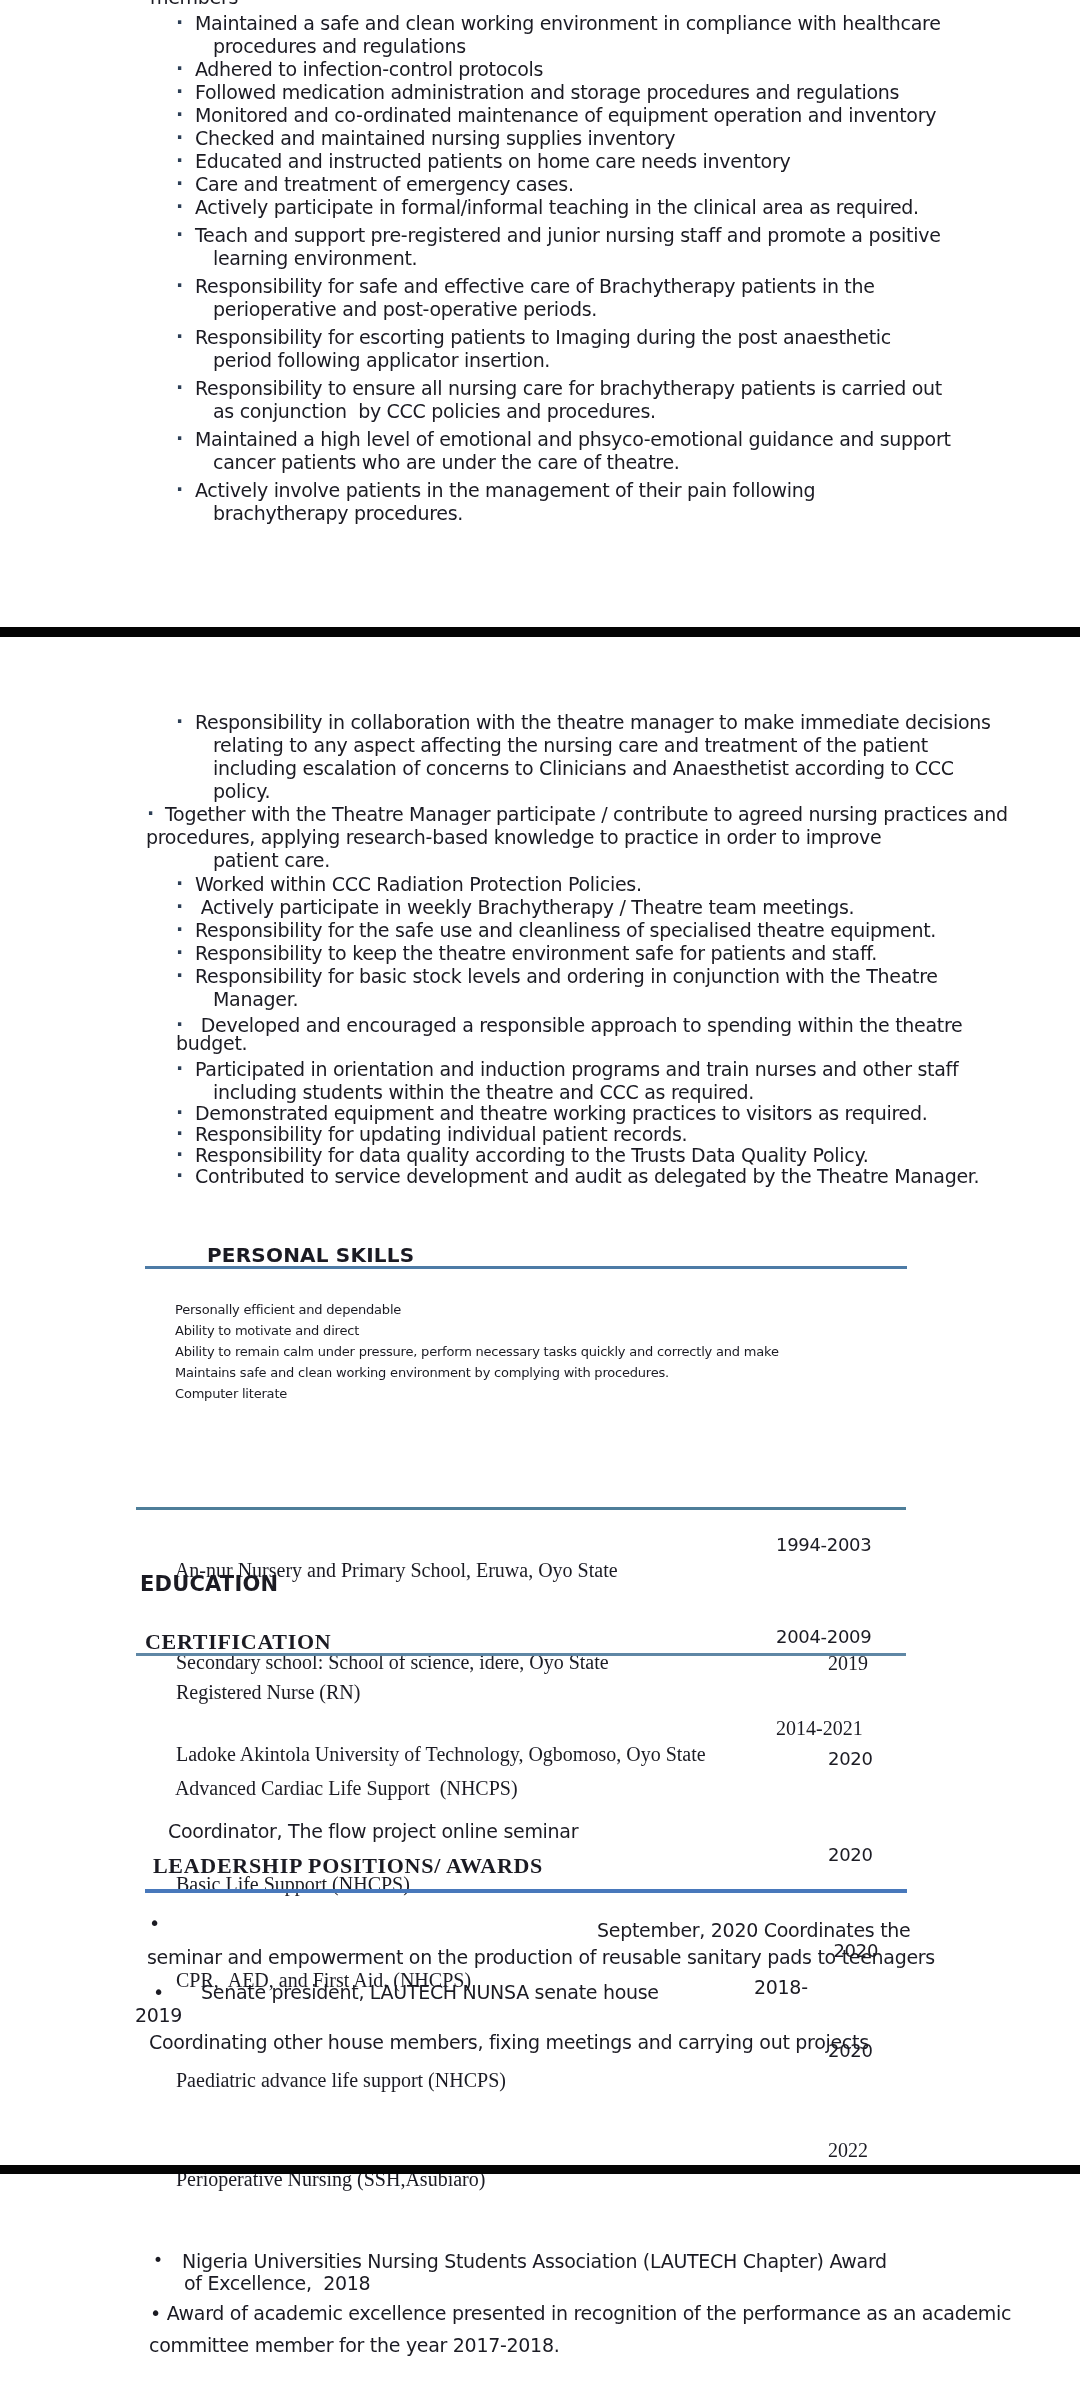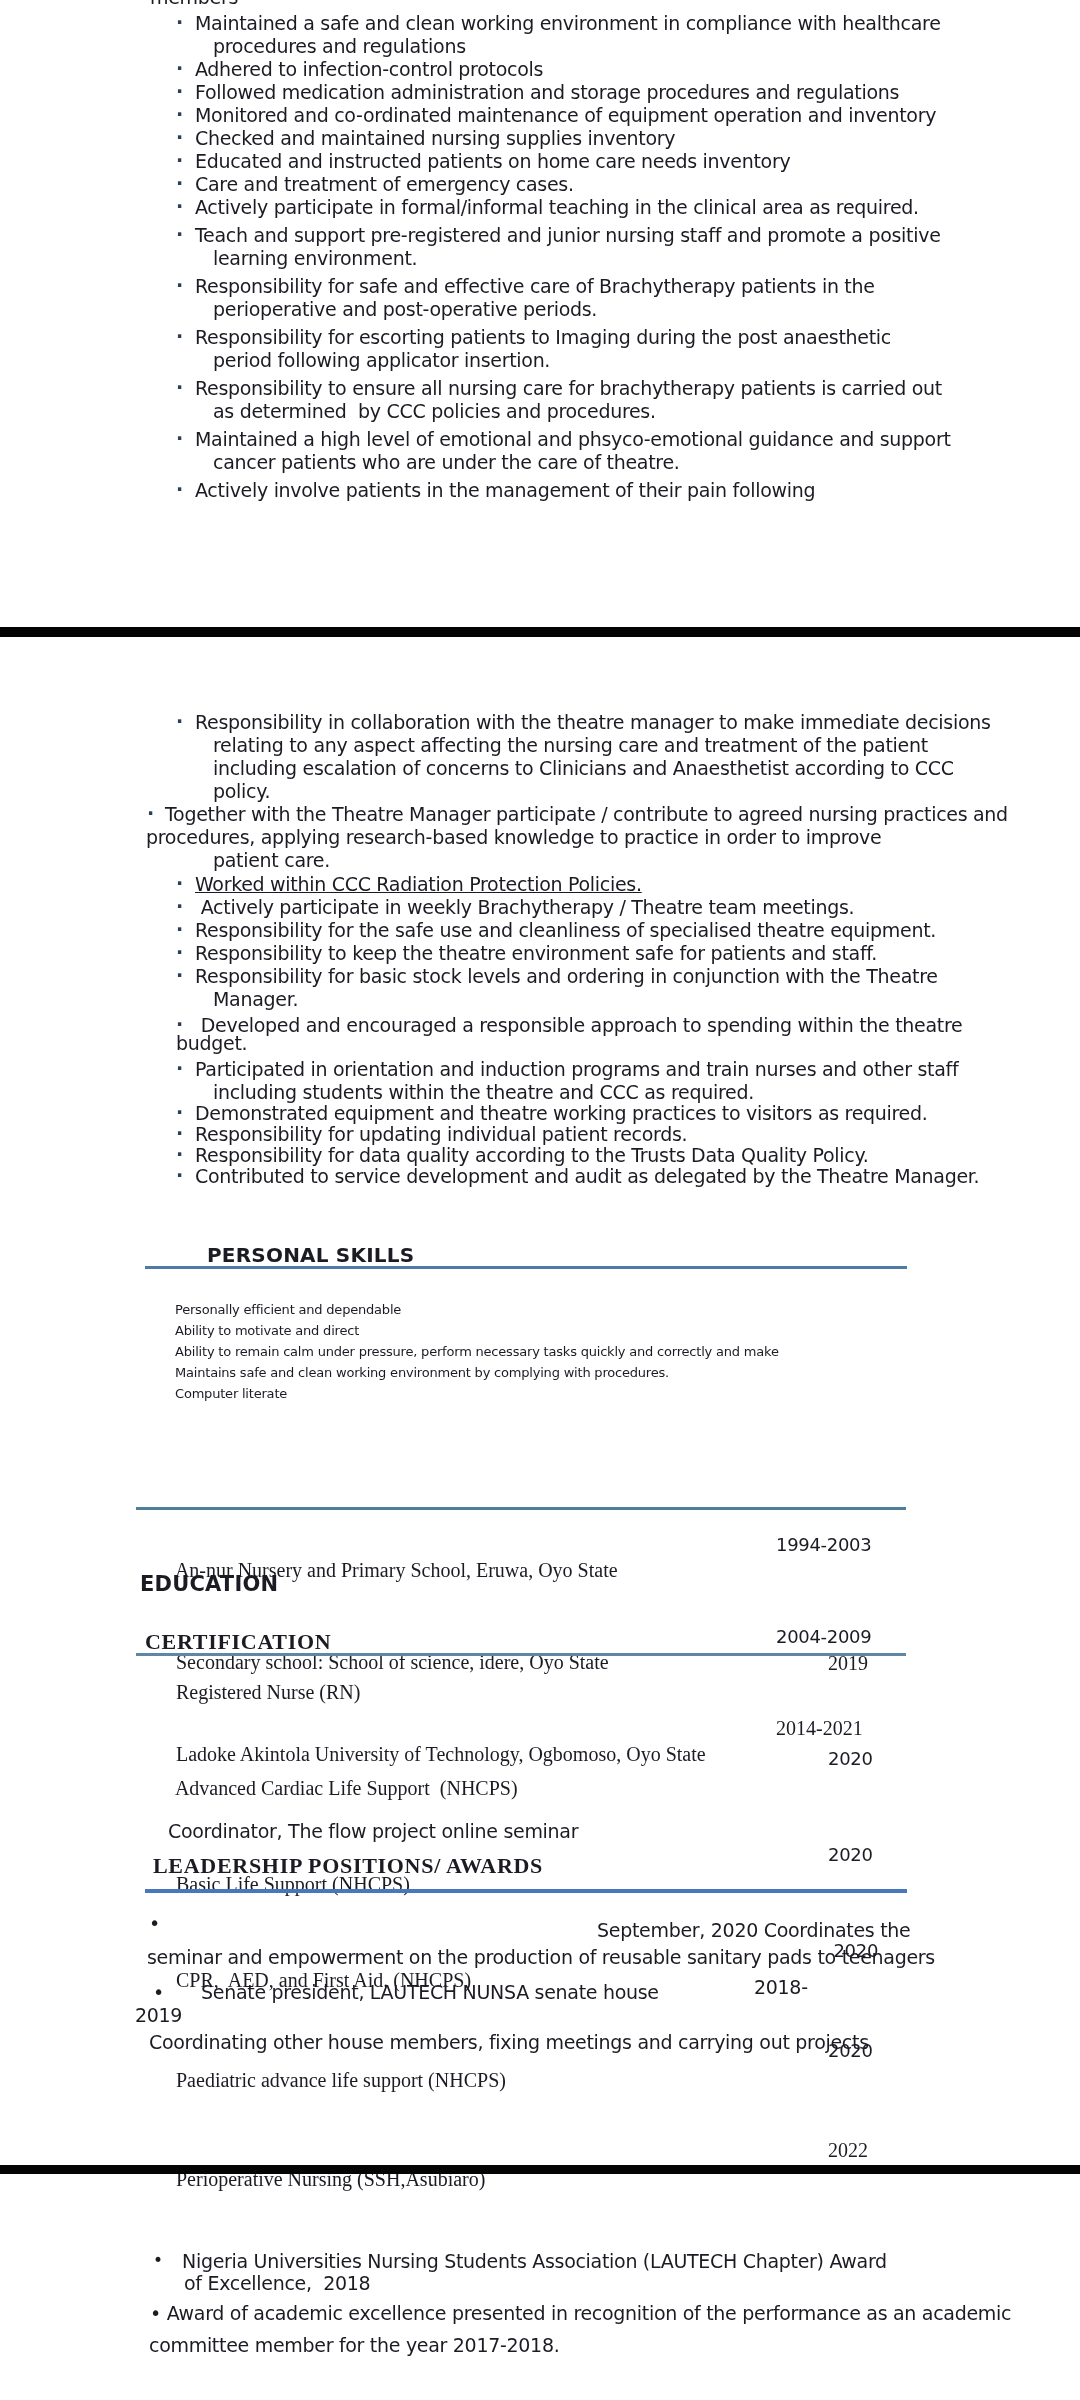--- a/index.html
+++ b/index.html
@@ -19,21 +19,21 @@
   .abs{position:absolute;}
   
   .line{position:relative;line-height:23px;font-size:19px;letter-spacing:-0.3px;white-space:pre;}
   [data-ind~="b1"]{padding-left:195px;}
   [data-ind~="b1"]::before{content:"\00B7";position:absolute;left:176px;top:-1px;color:var(--bullet);font-weight:700;}
   [data-ind~="c1"]{padding-left:213px;}
   [data-ind~="b0"]{padding-left:165px;}
   [data-ind~="b0"]::before{content:"\00B7";position:absolute;left:147px;top:-1px;color:var(--bullet);font-weight:700;}
   [data-ind~="c0"]{padding-left:146px;}
   [data-ind~="cb"]{padding-left:176px;}
-  [data-ind~="m1"]{margin-top:1px;text-decoration:underline;}
+  [data-ind~="m1"]{margin-top:1px;}
   [data-ind~="m3"]{margin-top:3px;}
   [data-ind~="m4"]{margin-top:4px;}
   [data-ind~="m5"]{margin-top:5px;}
   [data-ind~="mneg2"]{margin-top:-2px;}
   [data-ind~="mneg5"]{margin-top:-5px;}
 
   #top-clip{top:-14px;left:150px;font-size:19px;letter-spacing:-0.3px;}
   #duties1{top:12px;left:0;width:1080px;}
   #duties2{top:711px;left:0;width:1080px;}
 
@@ -115,28 +115,29 @@
     <div class="line" data-ind="b1 m5">Responsibility for safe and effective care of Brachytherapy patients in the</div>
 
     <div class="line" data-ind="c1">perioperative and post-operative periods.</div>
 
     <div class="line" data-ind="b1 m5">Responsibility for escorting patients to Imaging during the post anaesthetic</div>
 
     <div class="line" data-ind="c1">period following applicator insertion.</div>
 
     <div class="line" data-ind="b1 m5">Responsibility to ensure all nursing care for brachytherapy patients is carried out</div>
 
-    <div class="line" data-ind="c1">as determined  by CCC policies and procedures.</div>
+    <div class="line" data-ind="c1">as conjunction  by CCC policies and procedures.</div>
 
     <div class="line" data-ind="b1 m5">Maintained a high level of emotional and phsyco-emotional guidance and support</div>
 
     <div class="line" data-ind="c1">cancer patients who are under the care of theatre.</div>
 
     <div class="line" data-ind="b1 m5">Actively involve patients in the management of their pain following</div>
 
+    <div class="line" data-ind="c1">brachytherapy procedures.</div>
   </div>
 
 <div id="bar1" class="abs page-bar"></div>
 
 <div id="duties2" class="abs">
 
     <div class="line" data-ind="b1">Responsibility in collaboration with the theatre manager to make immediate decisions</div>
 
     <div class="line" data-ind="c1">relating to any aspect affecting the nursing care and treatment of the patient</div>
 

